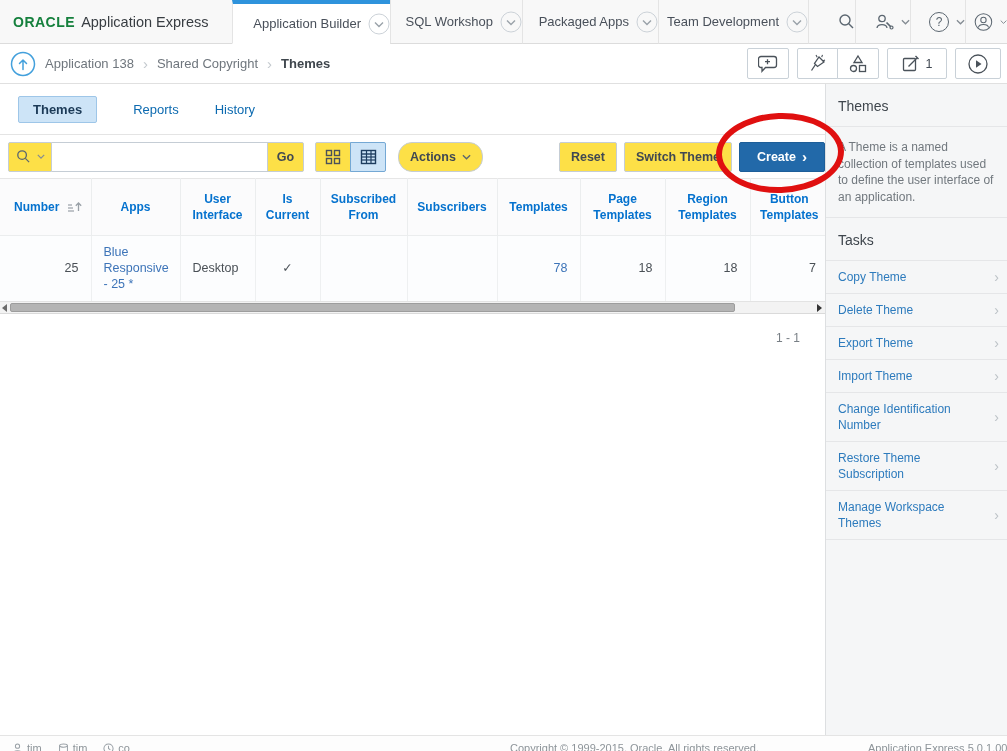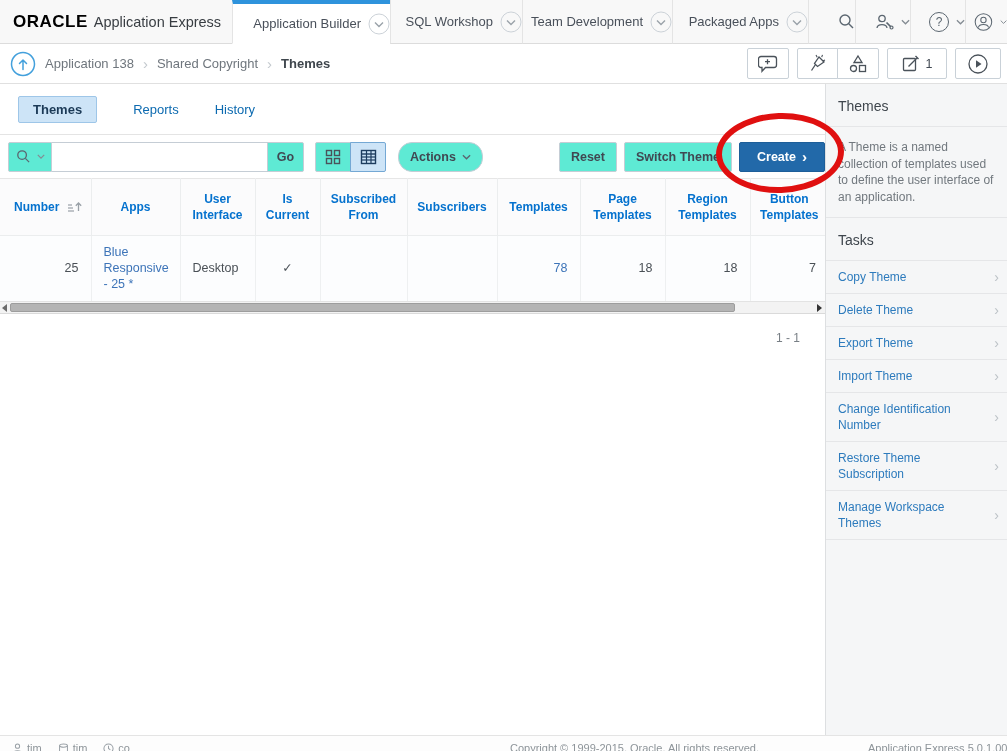--- a/index.html
+++ b/index.html
@@ -6,21 +6,21 @@
   html,body { width:1007px; height:751px; overflow:hidden; background:#fff;
     font-family:"Liberation Sans", sans-serif; color:#404852; }
   .page { position:relative; width:1007px; height:751px; }
 
   
   .topnav { position:absolute; left:0; top:0; width:1007px; height:44px; display:flex; }
   .navcell { display:flex; align-items:center; justify-content:flex-end; gap:7px;
     background:#f8f8f8; border-bottom:1px solid #dcdcdc; border-left:1px solid #e4e4e4;
     font-size:13px; color:#49505a; white-space:nowrap; }
   .logo { width:232px; justify-content:flex-start; padding-left:13px; border-left:none; gap:6px; }
-  .logo .brand { color:#000000; font-weight:bold; font-size:17px; letter-spacing:.5px; }
+  .logo .brand { color:#15803d; font-weight:bold; font-size:14px; letter-spacing:.5px; }
   .logo .product { color:#383d42; font-size:14.5px; }
   .navtab { cursor:default; }
   .navtab.active { background:#fff; border-top:4px solid #2e93dc; border-bottom:1px solid #fff; }
   .iconcell { width:47px; }
   .w158{width:158px}.w132{width:132px}.w150{width:150px}.w136{width:136px}
   .w55{width:55px}.w42{width:42px; overflow:hidden; justify-content:flex-start; padding-left:8px;}
 
   
   .crumbbar { position:absolute; left:0; top:44px; width:1007px; height:40px; background:#fff;
     border-bottom:1px solid #e0e0e0; display:flex; align-items:center; padding:0 6px 0 10px; }
@@ -38,21 +38,21 @@
 
   
   .main { position:absolute; left:0; top:84px; width:825px; height:651px; background:#fff; overflow:hidden; }
   .pagetabs { height:50px; display:flex; align-items:center; padding:0 0 0 18px; gap:36px; }
   .pill { background:#cde4f7; border:1px solid #9ec6e8; border-radius:2px; padding:5px 14px;
     font-size:13px; font-weight:bold; color:#1b3a57; cursor:pointer; }
   .ptab-link { font-size:13px; color:#0c6ab0; cursor:pointer; }
 
   .ir-toolbar { height:44px; border-top:1px solid #e4e4e4; display:flex; align-items:center;
     padding:0 0 0 8px; }
-  .btn { height:30px; background:#5eead4; border:1px solid #c5cdd5; border-radius:2px;
+  .btn { height:30px; background:#fde047; border:1px solid #c5cdd5; border-radius:2px;
     font-size:12.5px; font-weight:bold; color:#404852; display:flex; align-items:center;
     justify-content:center; gap:6px; padding:0 11px; cursor:pointer; }
   .searchgroup { display:flex; }
   .search-dd { width:44px; border-radius:2px 0 0 2px; padding:0; }
   .search-input { width:216px; height:30px; border:1px solid #c5cdd5; border-left:none;
     padding:0 8px; font-size:13px; color:#404852; outline:none; }
   .go-btn { border-radius:0 2px 2px 0; margin-left:-1px; width:37px; padding:0; }
   .toggles { display:flex; margin-left:11px; }
   .tbtn { width:36px; padding:0; border-radius:0; }
   .tbtn:first-child { border-radius:2px 0 0 2px; }
@@ -133,29 +133,29 @@
           <polyline points="7,9.5 11,13.5 15,9.5" fill="none" stroke="#9aa2a9" stroke-width="1.4"></polyline>
         </svg>
     </div>
     <div class="navcell navtab w132">
       <span>SQL Workshop</span>
       <svg class="chev-circ" width="22" height="22" viewBox="0 0 22 22">
           <circle cx="11" cy="11" r="10" fill="#f8f8f8" stroke="#ccd2d8"></circle>
           <polyline points="7,9.5 11,13.5 15,9.5" fill="none" stroke="#9aa2a9" stroke-width="1.4"></polyline>
         </svg>
     </div>
-    <div class="navcell navtab w150">
-      <span>Team Development</span>
+    <div class="navcell navtab w136">
+      <span>Packaged Apps</span>
       <svg class="chev-circ" width="22" height="22" viewBox="0 0 22 22">
           <circle cx="11" cy="11" r="10" fill="#f8f8f8" stroke="#ccd2d8"></circle>
           <polyline points="7,9.5 11,13.5 15,9.5" fill="none" stroke="#9aa2a9" stroke-width="1.4"></polyline>
         </svg>
     </div>
-    <div class="navcell navtab w136">
-      <span>Packaged Apps</span>
+    <div class="navcell navtab w150">
+      <span>Team Development</span>
       <svg class="chev-circ" width="22" height="22" viewBox="0 0 22 22">
           <circle cx="11" cy="11" r="10" fill="#f8f8f8" stroke="#ccd2d8"></circle>
           <polyline points="7,9.5 11,13.5 15,9.5" fill="none" stroke="#9aa2a9" stroke-width="1.4"></polyline>
         </svg>
     </div>
 
     <div class="navcell iconcell">
       <svg width="17" height="17" viewBox="0 0 17 17">
           <circle cx="7" cy="7" r="5" fill="none" stroke="#5b6670" stroke-width="1.4"></circle>
           <line x1="10.8" y1="10.8" x2="15" y2="15" stroke="#5b6670" stroke-width="1.4"></line>

